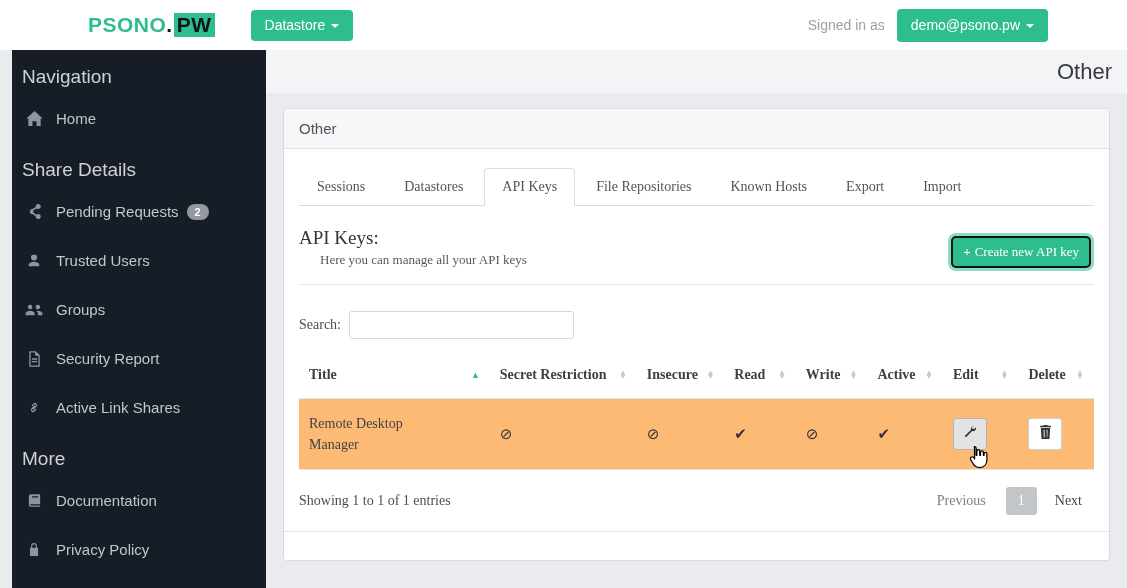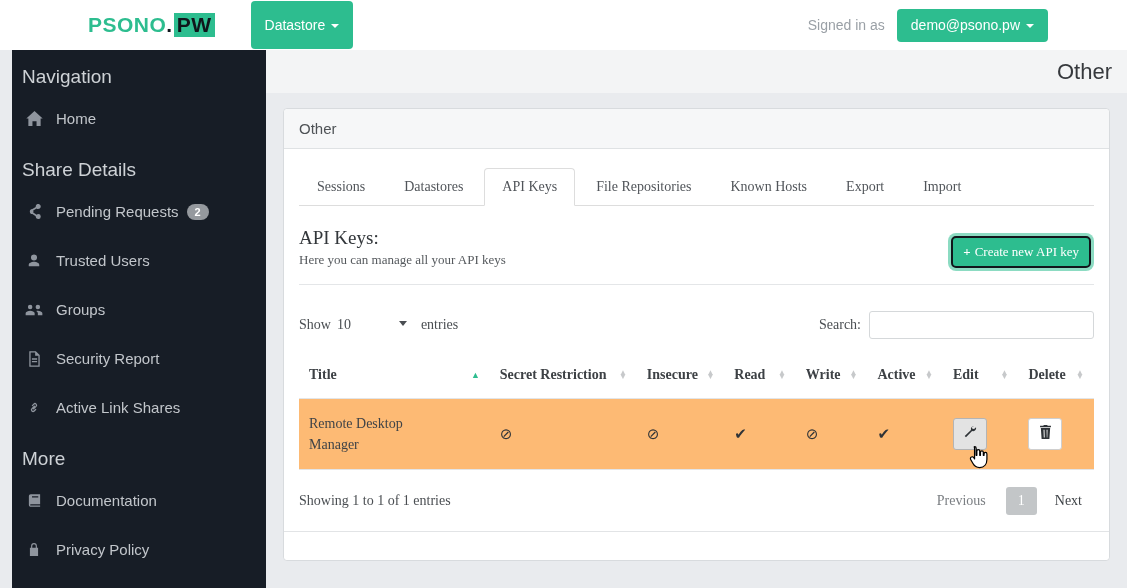--- a/index.html
+++ b/index.html
@@ -9,21 +9,21 @@
   
   .topbar { position:absolute; left:0; top:0; width:1127px; height:50px;
     background:#ffffff; display:flex; align-items:center; z-index:5; }
   .brand { margin-left:88px; font-size:21px; font-weight:bold; letter-spacing:.5px;
     display:flex; align-items:center; }
   .brand .p1 { color:#2dbd8f; }
   .brand .dot { color:#10151b; }
   .brand .p2 { color:#10151b; background:#2dbd8f; padding:0 3px; margin-left:1px; }
   .btn-green { background:#2dbd8f; color:#fff; border:none; border-radius:4px;
     font-size:14px; font-family:inherit; cursor:pointer; }
-  .datastore-btn { margin-left:36px; height:48px; padding:0 14px; }
+  .datastore-btn { margin-left:36px; height:31px; padding:0 14px; }
   .caret { display:inline-block; margin-left:6px; width:0; height:0;
     border-left:4px solid transparent; border-right:4px solid transparent;
     border-top:4px solid #fff; vertical-align:middle; }
   .topbar-right { margin-left:auto; display:flex; align-items:center; margin-right:79px; }
   .signed-in { color:#9aa0a6; font-size:14px; margin-right:12px; }
   .user-btn { height:33px; padding:0 14px; }
 
   
   .sidebar { position:absolute; left:12px; top:50px; width:266px; height:538px;
     background:#171d26; color:#c2c6cb; overflow:hidden; }
@@ -54,21 +54,21 @@
   .tabs { list-style:none; display:flex; border-bottom:1px solid #ddd; }
   .tab { font-size:14px; color:#51555a; padding:10px 17px; margin-right:3px;
     cursor:pointer; border:1px solid transparent; margin-bottom:-1px; }
   .tab.active { background:#fff; border-color:#ddd; border-bottom-color:#fff;
     border-radius:4px 4px 0 0; }
 
   
   .apikeys-head { display:flex; justify-content:space-between; align-items:flex-end;
     margin-top:21px; }
   .apikeys-head h2 { font-size:19px; font-weight:normal; color:#33373b; }
-  .apikeys-head p { font-size:13px; color:#55595d; margin-top:3px; }
+  .apikeys-head p { font-size:13px; color:#55595d; margin-top:3px;margin-left:21px; }
   .create-btn { background:#2dbd8f; color:#fff; border:2px solid #11161b;
     box-shadow:0 0 0 3px rgba(45,189,143,.55); border-radius:5px;
     padding:6px 10px; font-size:13px; font-family:inherit; cursor:pointer;
     margin-top:4px; margin-right:3px; }
   .create-btn .plus { font-weight:bold; margin-right:4px; }
   hr.sep { border:none; border-top:1px solid #e4e6e8; margin:16px 0 0 0; }
 
   
   .controls { display:flex; justify-content:space-between; align-items:center;
     margin-top:26px; font-size:14px; color:#4a4e52; }
@@ -250,30 +250,20 @@
             <p>Here you can manage all your API keys</p>
           </div>
           <button class="create-btn">
             <span class="plus">+</span><span>Create new API key</span>
           </button>
         </div>
 
         <hr class="sep">
 
         <div class="controls">
-          <div class="show-wrap">
-            <span>Show</span>
-            <span class="select-wrap">
-              <select class="pagesize">
-                <option>10</option>
-              </select>
-              <span class="select-caret"></span>
-            </span>
-            <span>entries</span>
-          </div>
           <div class="search-wrap">
             <label>Search:</label>
             <input class="search-input" type="text" value="" style="">
           </div>
         </div>
 
         <table class="keys">
           <thead>
             <tr>
               <th class="col-title">

